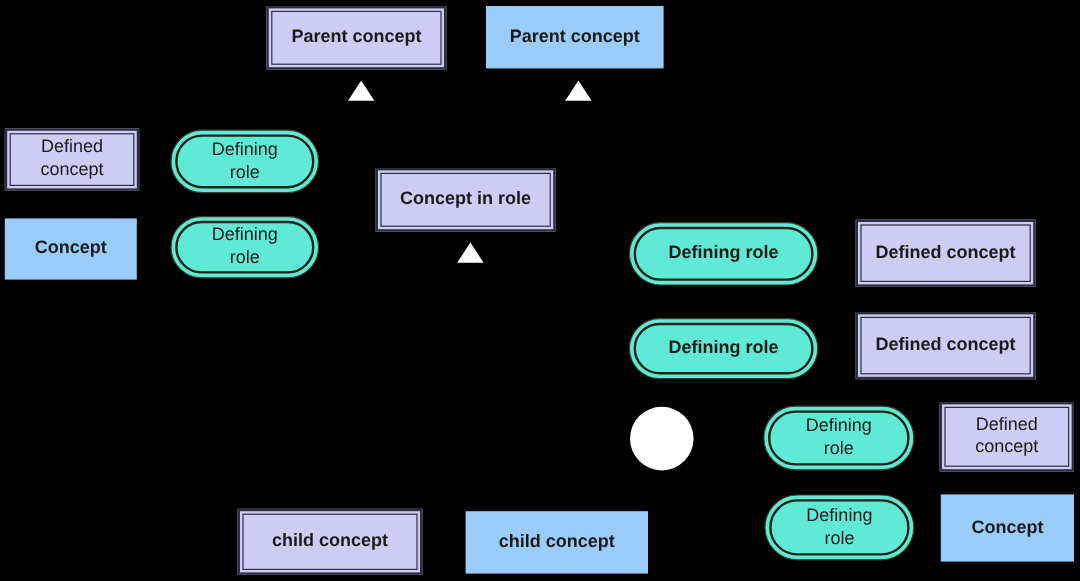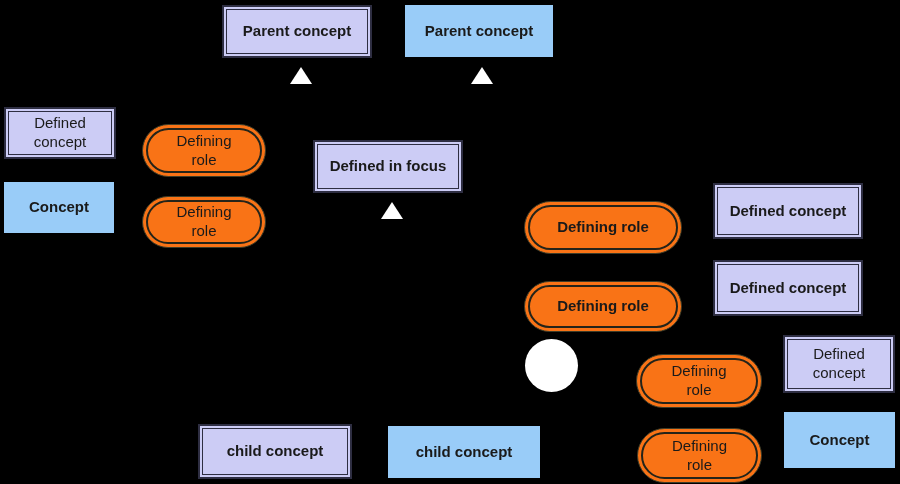--- a/index.html
+++ b/index.html
@@ -32,25 +32,24 @@
     align-self: stretch;
     border: 1px solid #2e2e42;
     display: flex;
     align-items: center;
     justify-content: center;
   }
   
   .prim { background: #99ccf8; }
   
   .stadium {
-    background: #f97316;
+    background: #5eead4;
     border: 1px solid #3c3c28;
     border-radius: 30px;
     padding: 3px;
-    margin-top: 16px;
   }
   .stadium .inner {
     flex: 1;
     align-self: stretch;
     border: 2px solid #24241a;
     border-radius: 26px;
     display: flex;
     align-items: center;
     justify-content: center;
   }
@@ -104,21 +103,21 @@
 </div>
 
 <div class="node stadium" style="left:142px; top:180px; width:124px; height:52px;">
   <div class="inner">
     <span class="w3">Defining role</span>
   </div>
 </div>
 
 <div class="node dbl" style="left:313px; top:140px; width:150px; height:53px;">
   <div class="inner">
-    <span class="nowrap">Defined in focus</span>
+    <span class="nowrap">Concept in role</span>
   </div>
 </div>
 
 <div class="tri" style="left:381px; top:202px;"></div>
 
 <div class="node stadium" style="left:524px; top:185px; width:158px; height:53px;">
   <div class="inner">
     <span class="nowrap">Defining role</span>
   </div>
 </div>

